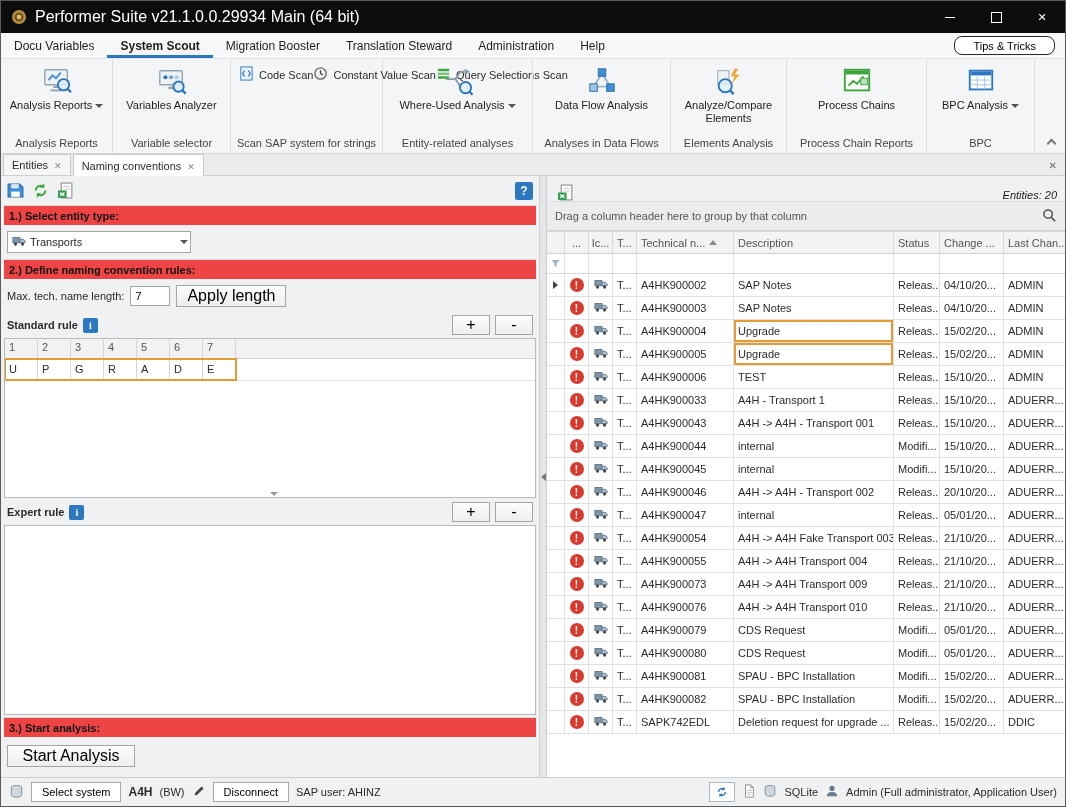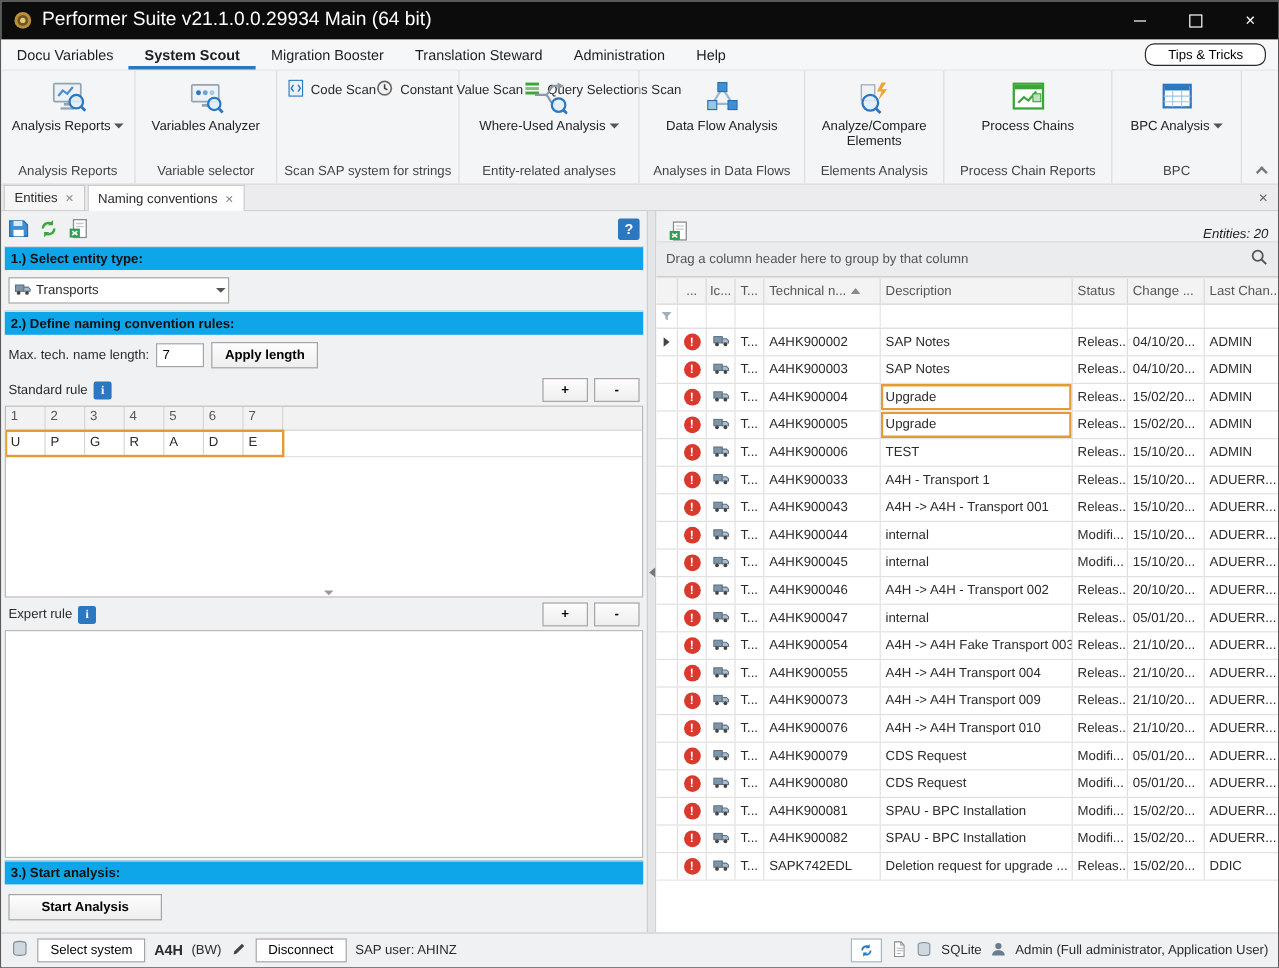--- a/index.html
+++ b/index.html
@@ -54,32 +54,32 @@
   
   .main { flex:1; display:flex; min-height:0; }
 
   
   .left-panel { width:538px; flex:0 0 538px; display:flex; flex-direction:column; padding:2px 3px; background:#f0f1f2; }
   .lp-toolbar { height:25px; display:flex; align-items:center; gap:8px; padding:0 3px; }
   .tb-icon { display:flex; align-items:center; cursor:default; }
   .spacer { flex:1; }
   .help-btn { width:18px; height:18px; background:#2b77c0; color:#fff; display:flex; align-items:center; justify-content:center; border-radius:2px; }
   .help-btn::after { content:"?"; font-weight:bold; font-size:12px; }
-  .section-header { background:#0ea5e9; border-top:1px solid #d8d9da; font-weight:bold; color:#111;
+  .section-header { background:#ef4444; border-top:1px solid #d8d9da; font-weight:bold; color:#111;
                     height:20px; line-height:20px; padding-left:5px; margin:2px 0; }
   .lrow { display:flex; align-items:center; gap:6px; padding:4px 3px; }
   .combo { width:184px; height:22px; background:#fff; border:1px solid #a5a5a5; display:flex; align-items:center; padding-left:4px; }
   .combo-text { flex:1; padding-left:4px; }
   .combo-caret { width:16px; display:flex; justify-content:center; }
-  .btn { border:1px solid #a5a5a5; background:linear-gradient(#fdfdfd,#eeeeee); font-family:inherit; font-size:11px;
-         height:22px; padding:0 10px;font-weight:bold; }
+  .btn { border:1px solid #a5a5a5; background:linear-gradient(#fdfdfd,#eeeeee); font-family:inherit; font-size:16px;
+         height:22px; padding:0 10px; }
   .btn.sq { width:38px; height:20px; padding:0; }
   .len-input { width:40px; height:20px; border:1px solid #a5a5a5; padding:0 4px; font-family:inherit; font-size:11px; }
   .rule-head { display:flex; align-items:center; gap:5px; padding:4px 3px 3px; }
-  .bold { font-weight:normal; }
+  .bold { font-weight:bold; }
   .info-icon { width:15px; height:15px; background:#2b77c0; color:#fff; border-radius:2px; display:inline-flex;
                align-items:center; justify-content:center; }
   .info-icon::after { content:"i"; font-size:10px; font-weight:bold; font-family:"Liberation Serif",serif; }
 
   .rule-grid { border:1px solid #b9babc; background:#fff; height:160px; position:relative; overflow:hidden; }
   .rg-header { display:flex; background:#f2f2f3; border-bottom:1px solid #d6d6d8; height:20px; }
   .rg-cells { display:flex; width:231px; }
   .rg-hcell, .rg-cell { width:33px; border-right:1px solid #d6d6d8; padding:2px 0 0 4px; height:20px; }
   .rg-hcell { color:#555; }
   .rg-row { height:22px; display:flex; border-bottom:1px solid #e2e2e4; }

